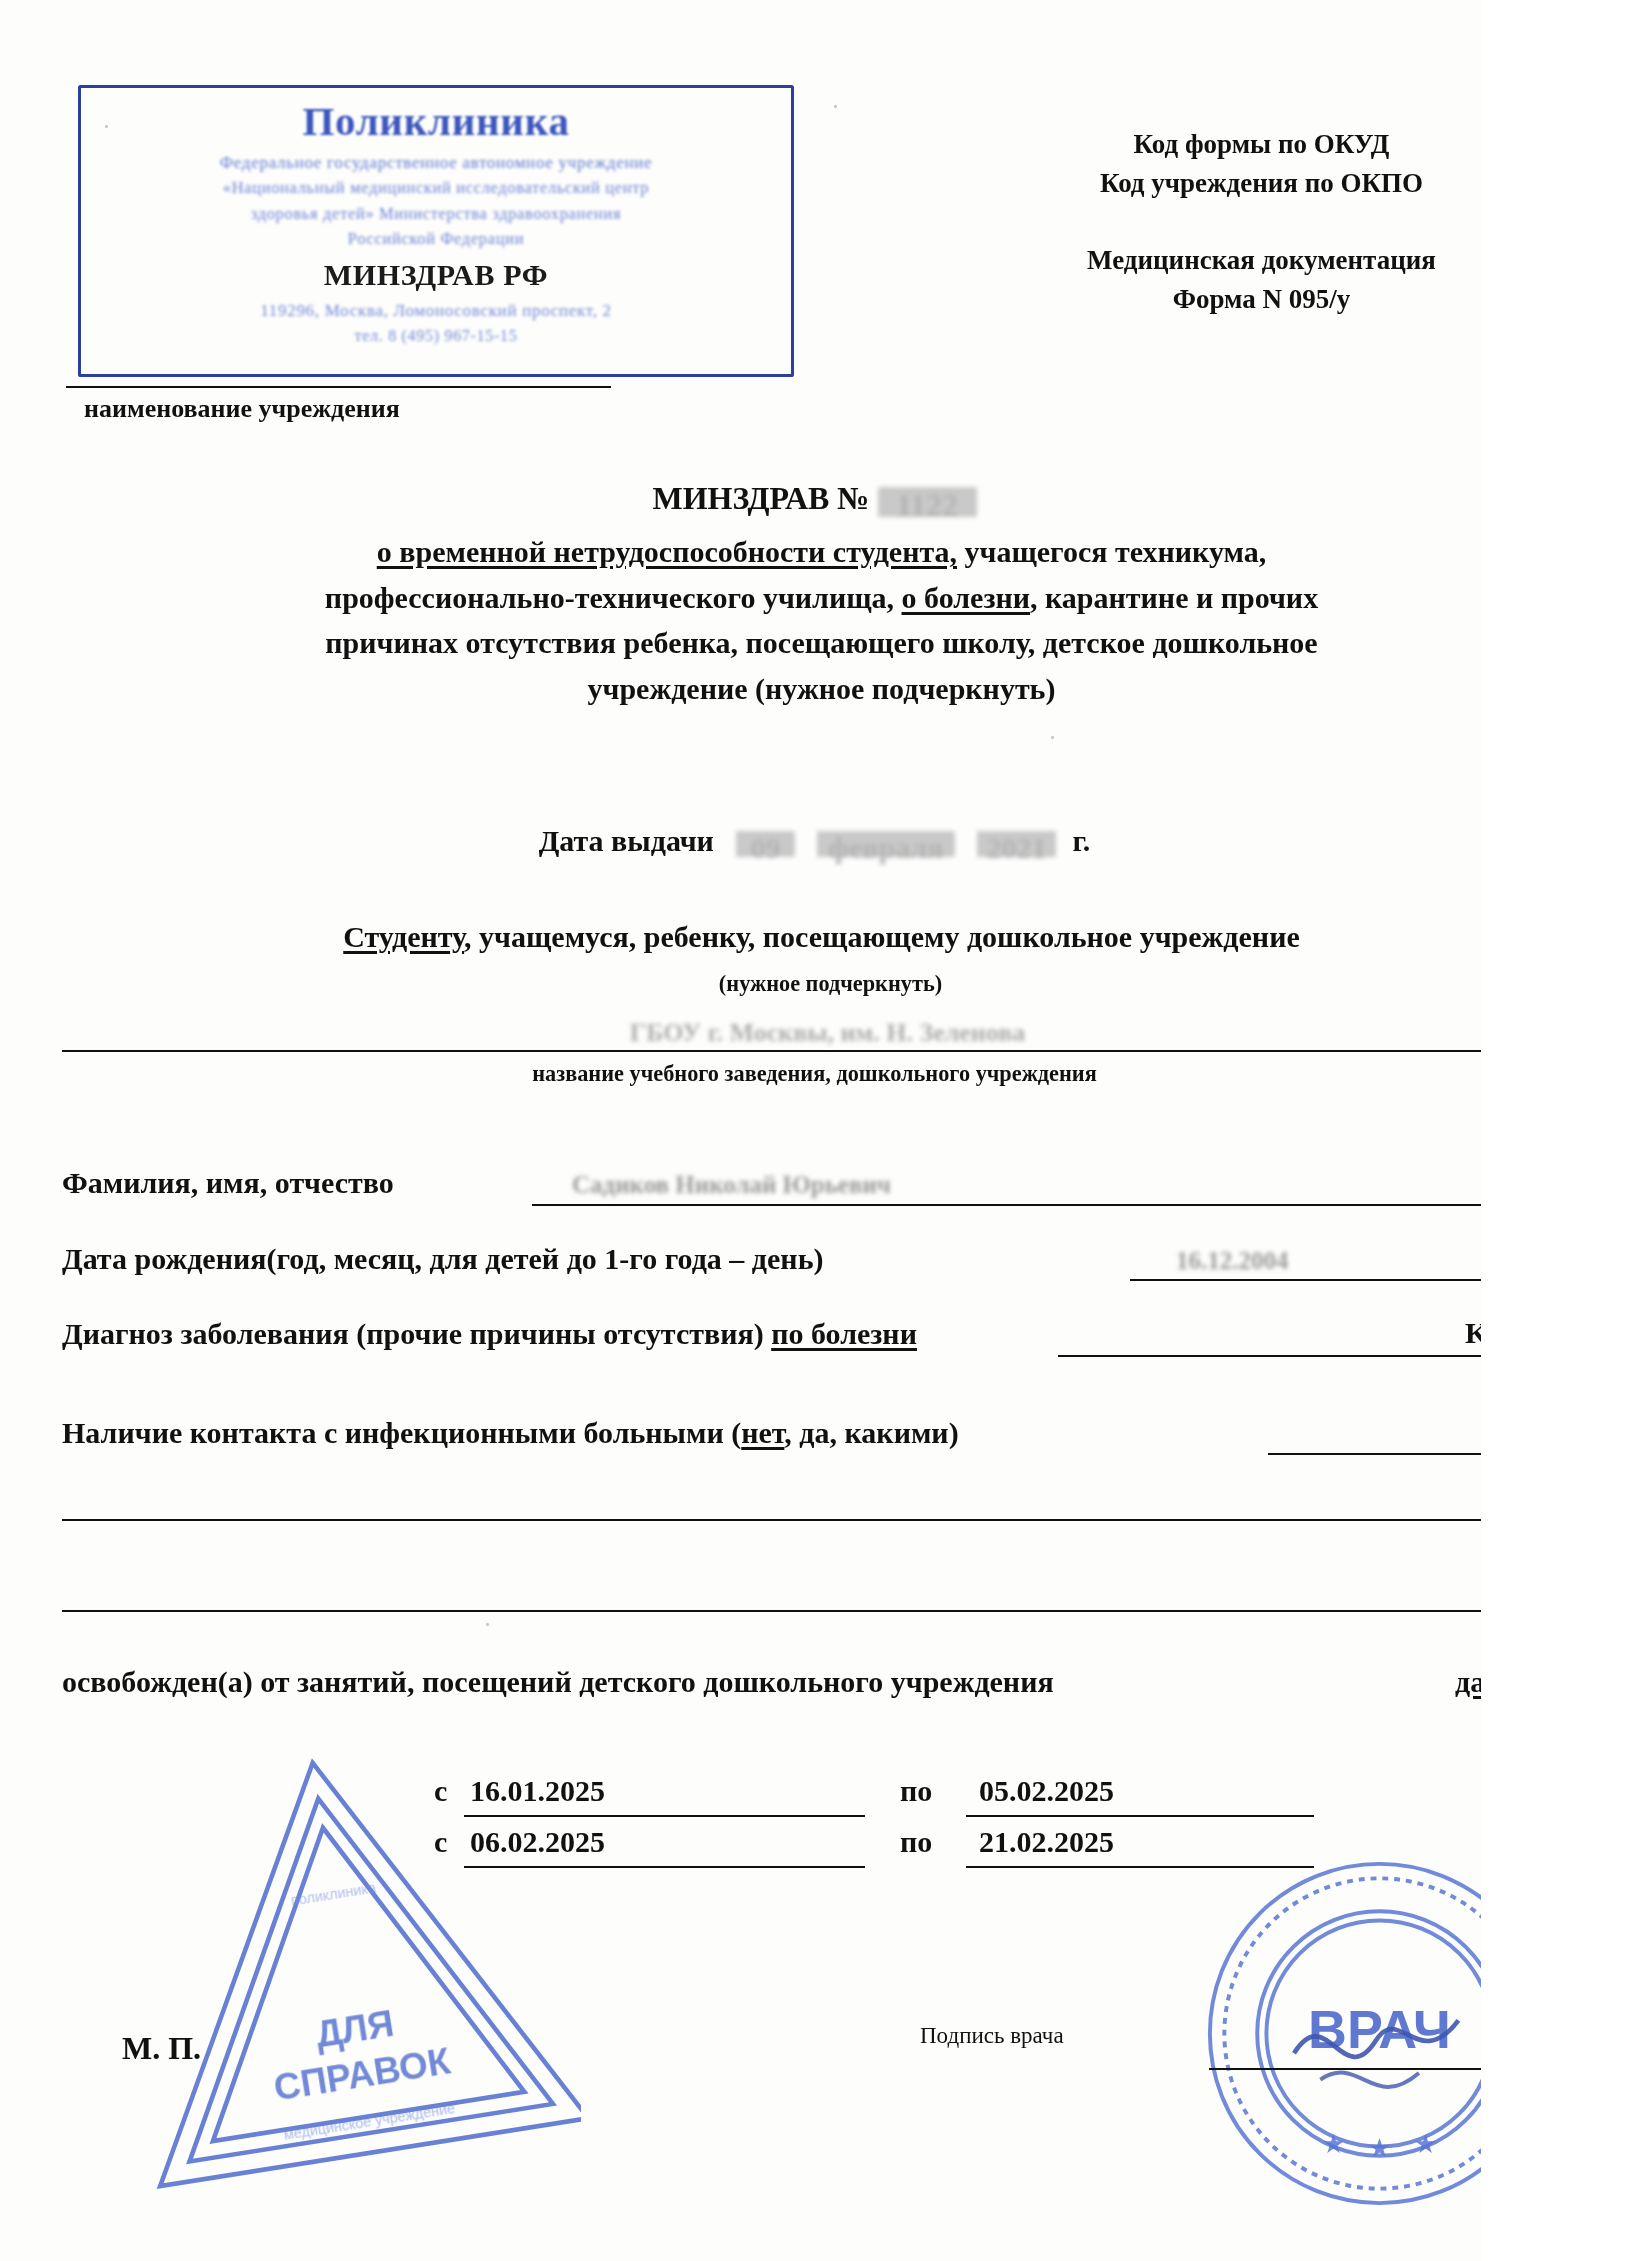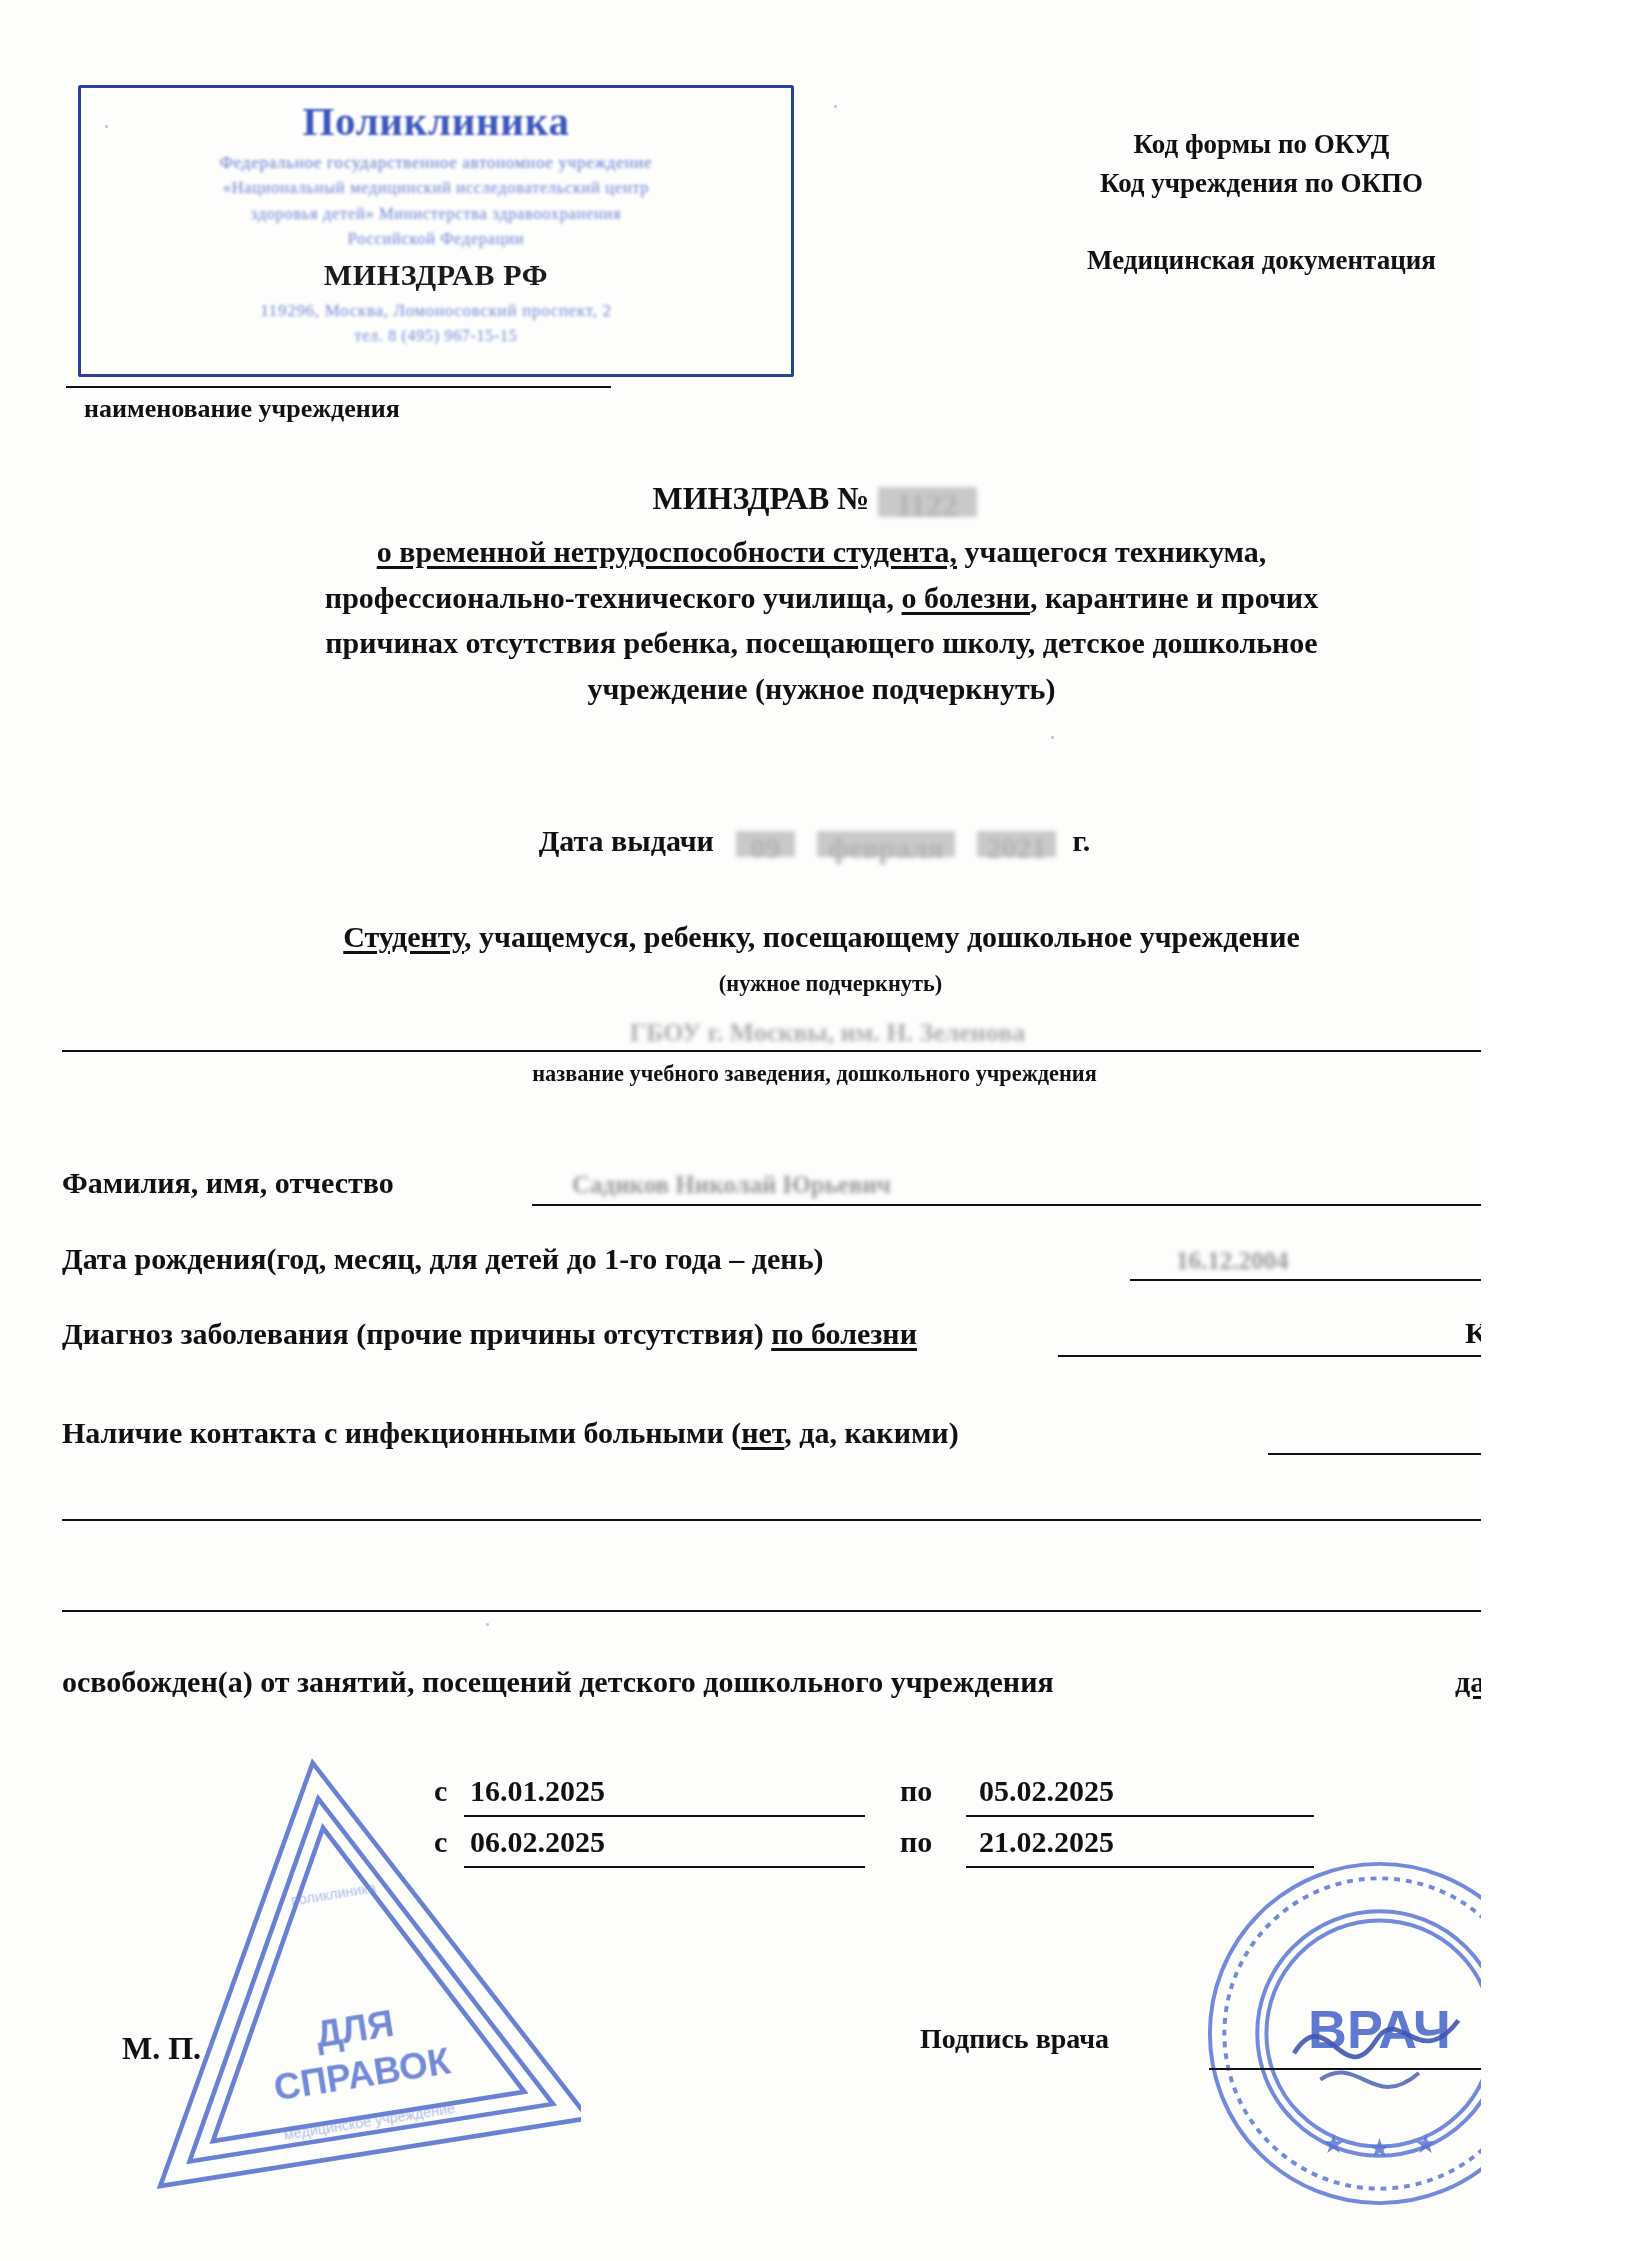--- a/index.html
+++ b/index.html
@@ -239,22 +239,22 @@
     position: absolute;
     left: 122px;
     top: 2030px;
     font-size: 32px;
     font-weight: bold;
   }
   .sign-label {
     position: absolute;
     left: 920px;
     top: 2023px;
-    font-size: 28px;
-    font-weight: bold;
+    font-size: 23px;
+    font-weight: normal;
   }
   .sign-line {
     position: absolute;
     left: 1209px;
     top: 2068px;
     width: 351px;
     border-bottom: 2px solid #111;
   }
 
   .speck {
@@ -282,20 +282,21 @@
   </div>
 
   <div class="underline-inst"></div>
   <div class="caption-inst">наименование учреждения</div>
 
   <div class="hdr-right">
     <div>Код формы по ОКУД</div>
     <div>Код учреждения по ОКПО</div>
     <div class="block2">
       <div>Медицинская документация</div>
+      <div>Форма N 095/у</div>
     </div>
   </div>
 
   <div class="doc-title">
     <span>МИНЗДРАВ №</span>
     <span class="redacted" style="width:99px;height:30px;">1122</span>
   </div>
 
   <div class="title-lines">
     <div>

